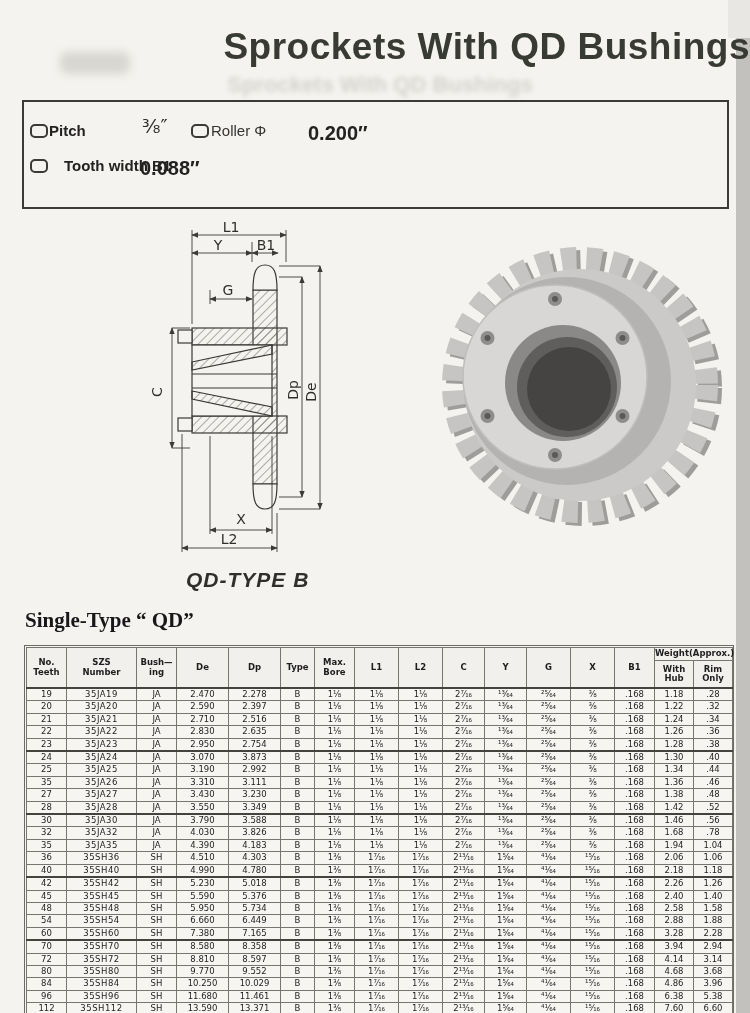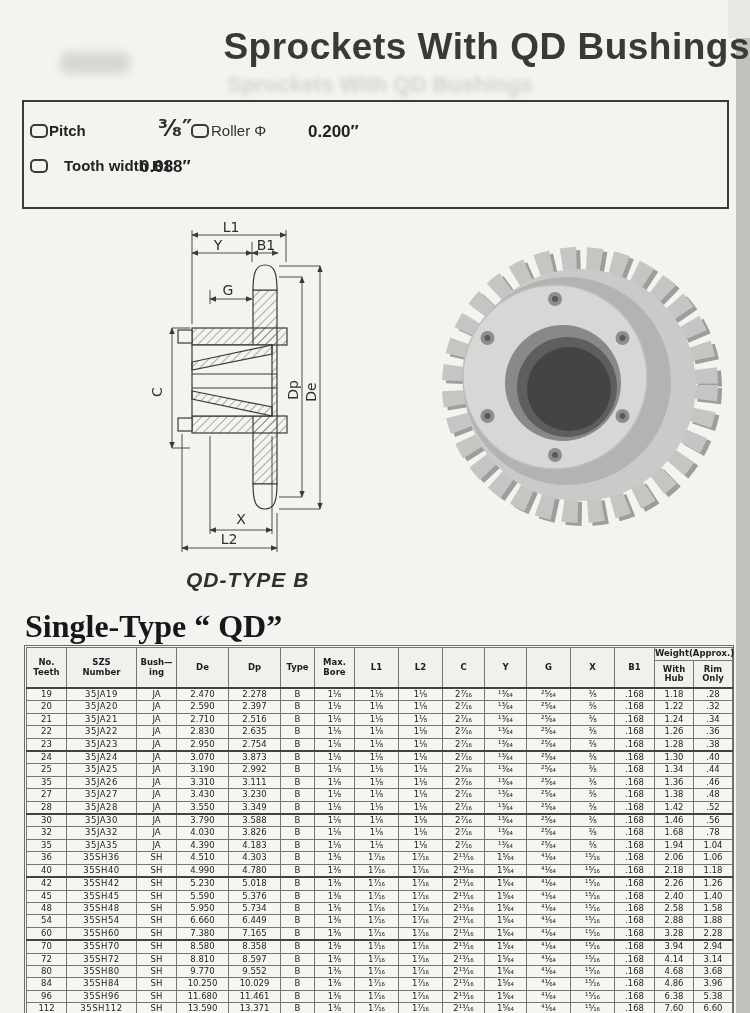--- a/index.html
+++ b/index.html
@@ -14,28 +14,28 @@
   .ghost-blob{left:60px;top:52px;width:70px;height:22px;background:#d8d6d0;
        filter:blur(4px);border-radius:8px;}
   
   .page-title{left:0;top:26px;width:750px;text-align:right;font-size:37px;
        font-weight:bold;color:#383b33;letter-spacing:.5px;}
   
   .spec-box{left:22px;top:100px;width:703px;height:105px;border:2px solid #3a3a38;background:transparent;text-align:right;}
   .chk{width:14px;height:10px;border:2px solid #3a3a38;border-radius:5px;display:inline-block;}
   .spec-label{font-weight:bold;font-size:15px;color:#222;}
   .spec-label.plain{font-weight:normal;color:#333;}
-  .spec-value{font-weight:bold;font-size:17px;color:#222;}
-  .pitch-frac{font-family:"DejaVu Sans",sans-serif;font-size:23px;font-weight:bold;margin-left:16px;}
+  .spec-value{font-weight:bold;font-size:20px;color:#222;}
+  .pitch-frac{font-family:"DejaVu Sans",sans-serif;font-size:19px;font-weight:normal;}
   
   .diagram-caption{left:186px;top:568px;font-size:21px;font-style:italic;font-weight:bold;
        letter-spacing:1px;color:#2f2f2d;}
   
   .section-title{left:25px;top:608px;font-family:"Liberation Serif",serif;
-       font-size:32px;font-weight:bold;color:#17171b;}
+       font-size:21px;font-weight:bold;color:#17171b;}
   .tbl-wrap{left:24px;top:645px;width:706px;border:1px solid #6b6b68;padding:1px;background:#f6f5f1;}
   table{border-collapse:collapse;table-layout:fixed;width:702px;
        font-family:"DejaVu Sans",sans-serif;font-size:8.5px;color:#1d1d20;}
   th,td{border:1px solid #76766f;text-align:center;padding:0;vertical-align:middle;}
   thead th{font-weight:bold;white-space:pre-line;line-height:1.1;height:26px;font-size:8.5px;background:#f1f0ec;margin-left:43px;}
   thead tr.grp th{height:12px;}
   thead{border-bottom:2px solid #44443f;}
   tbody td{height:11.4px;line-height:11.4px;white-space:nowrap;overflow:hidden;}
   tbody tr.grp-end td{border-bottom:2px solid #44443f;}
   td.szs{letter-spacing:.5px;}

